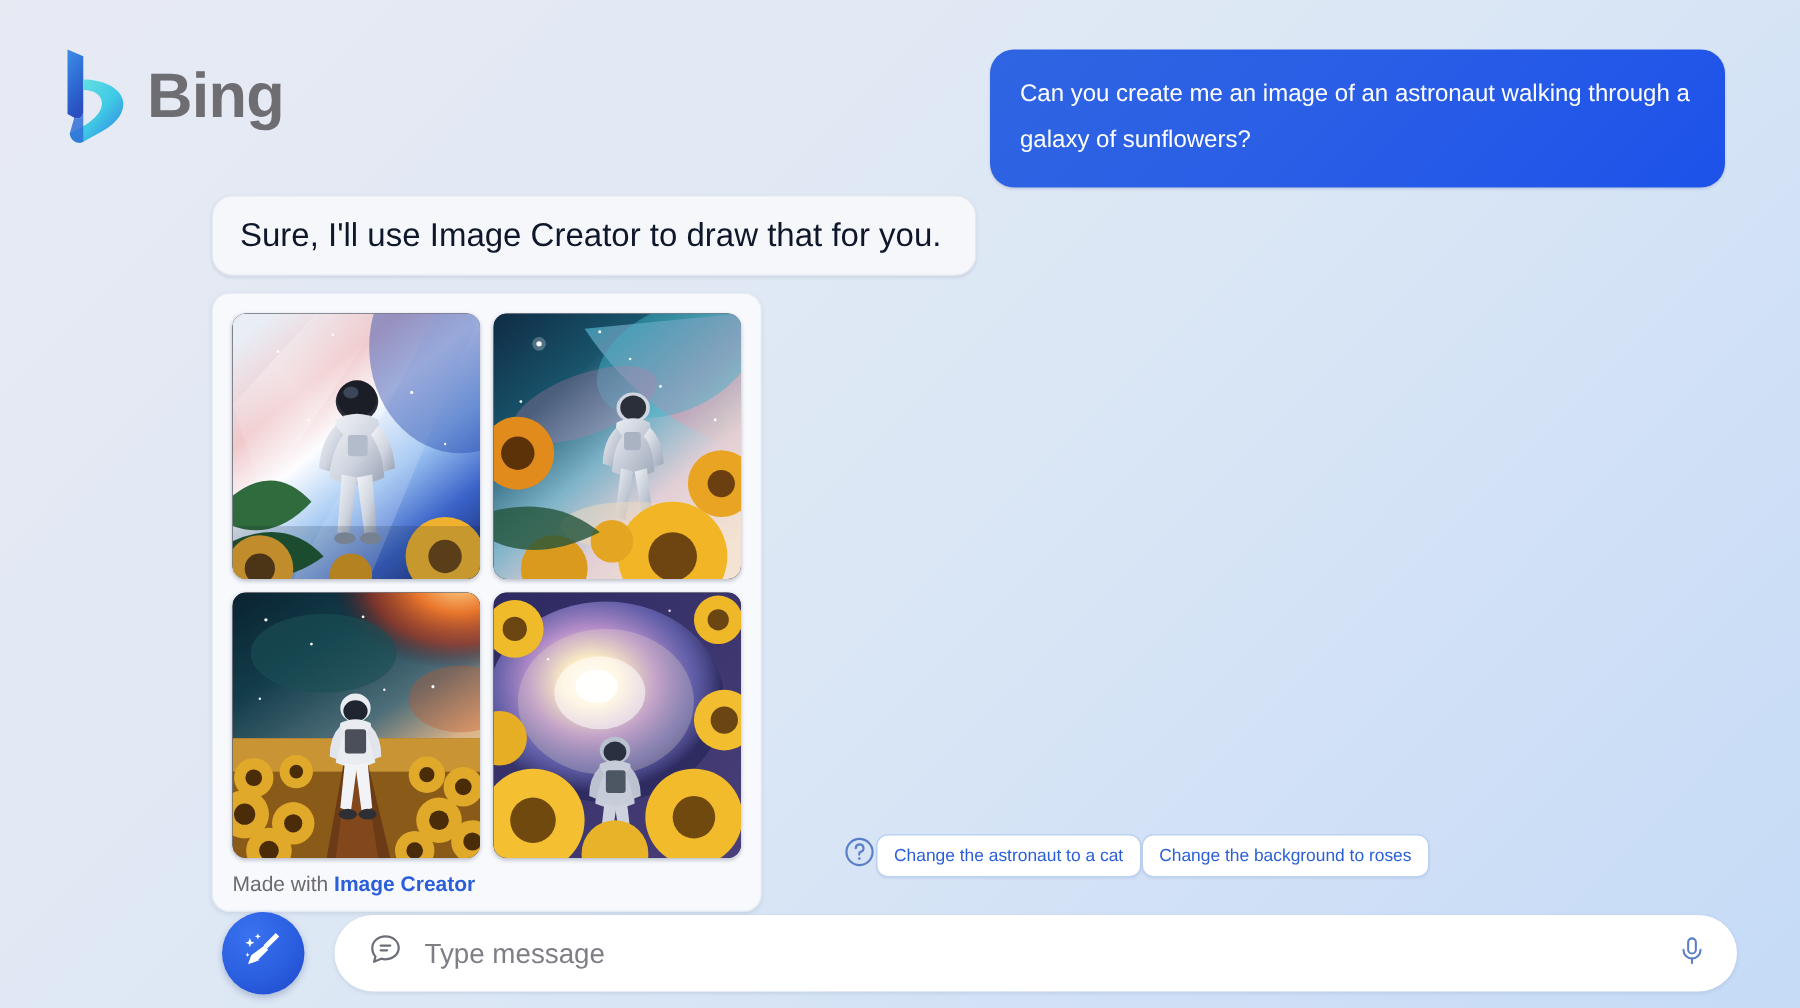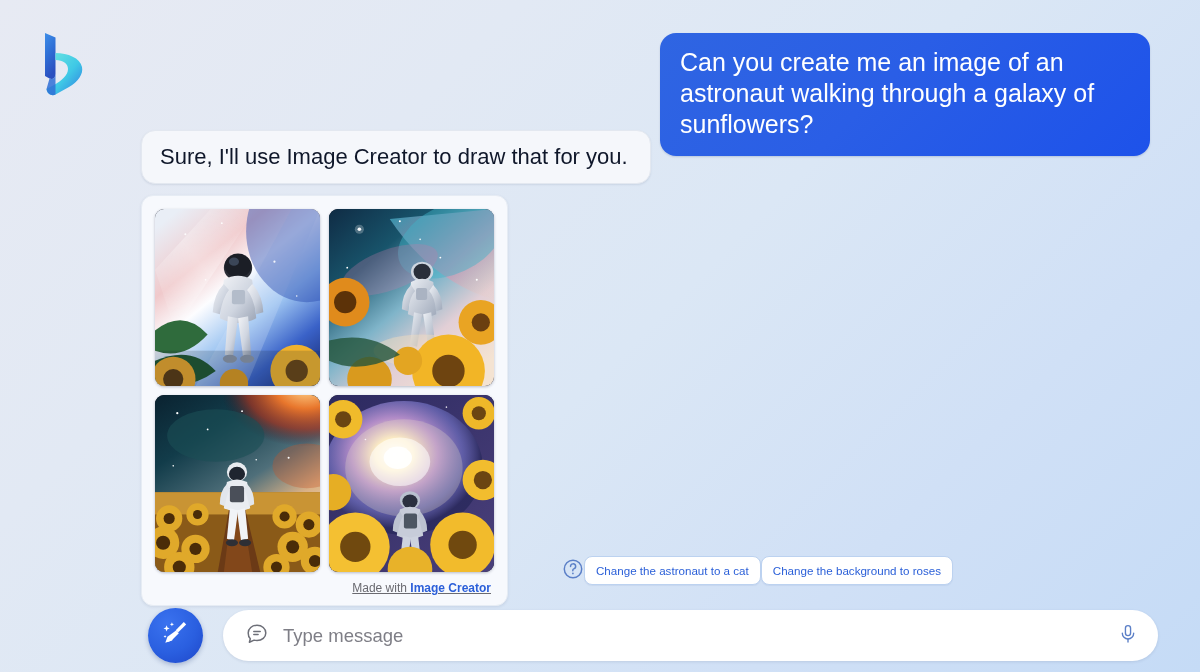--- a/index.html
+++ b/index.html
@@ -27,21 +27,21 @@
   
   .chat { position: absolute; inset: 0; }
 
   .user-bubble {
     position: absolute; right: 50px; top: 33px;
     max-width: 490px;
     background: linear-gradient(135deg, #2f65e2 0%, #2a5ee6 45%, #1d52ea 100%);
     color: #ffffff;
     border-radius: 16px;
     padding: 14px 20px 16px 20px;
-    font-size: 25px; line-height: 31px;
+    font-size: 16px; line-height: 31px;
     box-shadow: 0 1px 2px rgba(20,50,110,.18);
   }
 
   .bot-bubble {
     position: absolute; left: 141px; top: 130px;
     background: #f5f7fb;
     border: 1px solid #e3e8f0;
     border-radius: 14px;
     padding: 12px 22px 13px 18px;
     font-size: 22px; line-height: 27px; color: #0f172a;
@@ -66,25 +66,23 @@
   .thumb {
     width: 100%; aspect-ratio: 163/175;
     border-radius: 9px;
     overflow: hidden;
     position: relative;
     box-shadow: 0 1px 3px rgba(20,30,60,.28);
     background: #10131f;
   }
   .thumb svg { display: block; width: 100%; height: 100%; }
   .made-with {
-    text-align: right;
-    font-size: 12px;
+    font-size: 14px;
     color: #6a6a70;
     padding: 9px 3px 2px 0;
-    text-decoration: underline;
   }
   .made-with b { color: #2b5fd9; font-weight: 700; }
 
   
   .suggest-row {
     position: absolute; left: 562px; top: 556px;
     display: flex; align-items: center; 
   }
   .help-icon { width: 22px; height: 22px; flex: none; }
   .chip {
@@ -154,20 +152,21 @@
           <stop offset="0" stop-color="#6fe6e0"></stop>
           <stop offset="0.55" stop-color="#3fc9e6"></stop>
           <stop offset="1" stop-color="#2f7ae0"></stop>
         </linearGradient>
       </defs>
       <path d="M3 3 L13.5 7.5 L13.5 44 C13.5 48 10.5 50 7.5 48.5 L3 46 Z" fill="url(#bDark)"></path>
       <path d="M13.5 23 C26 23 38 28 40 37 C41.5 44 36 52 27 57 L13.5 64.5 C10 66.5 5 64 4.5 59 L12 55 C20 50.5 26 45 26 39 C26 33.5 21 30 13.5 30 Z" fill="url(#bTeal)"></path>
       <path d="M13.5 44 C13.5 48 10.5 50 7.5 48.5 L4.5 59 C5 64 10 66.5 13.5 64.5 Z" fill="#2f6fd6" opacity="0.85"></path>
     </svg>
   </span>
+  <span class="brand-name">Bing</span>
 </div>
 
 <div class="chat">
 
   <div class="user-bubble">Can you create me an image of an astronaut walking through a galaxy of sunflowers?</div>
 
   <div class="bot-bubble">Sure, I'll use Image Creator to draw that for you.</div>
 
   <div class="img-card">
     <div class="img-grid">

